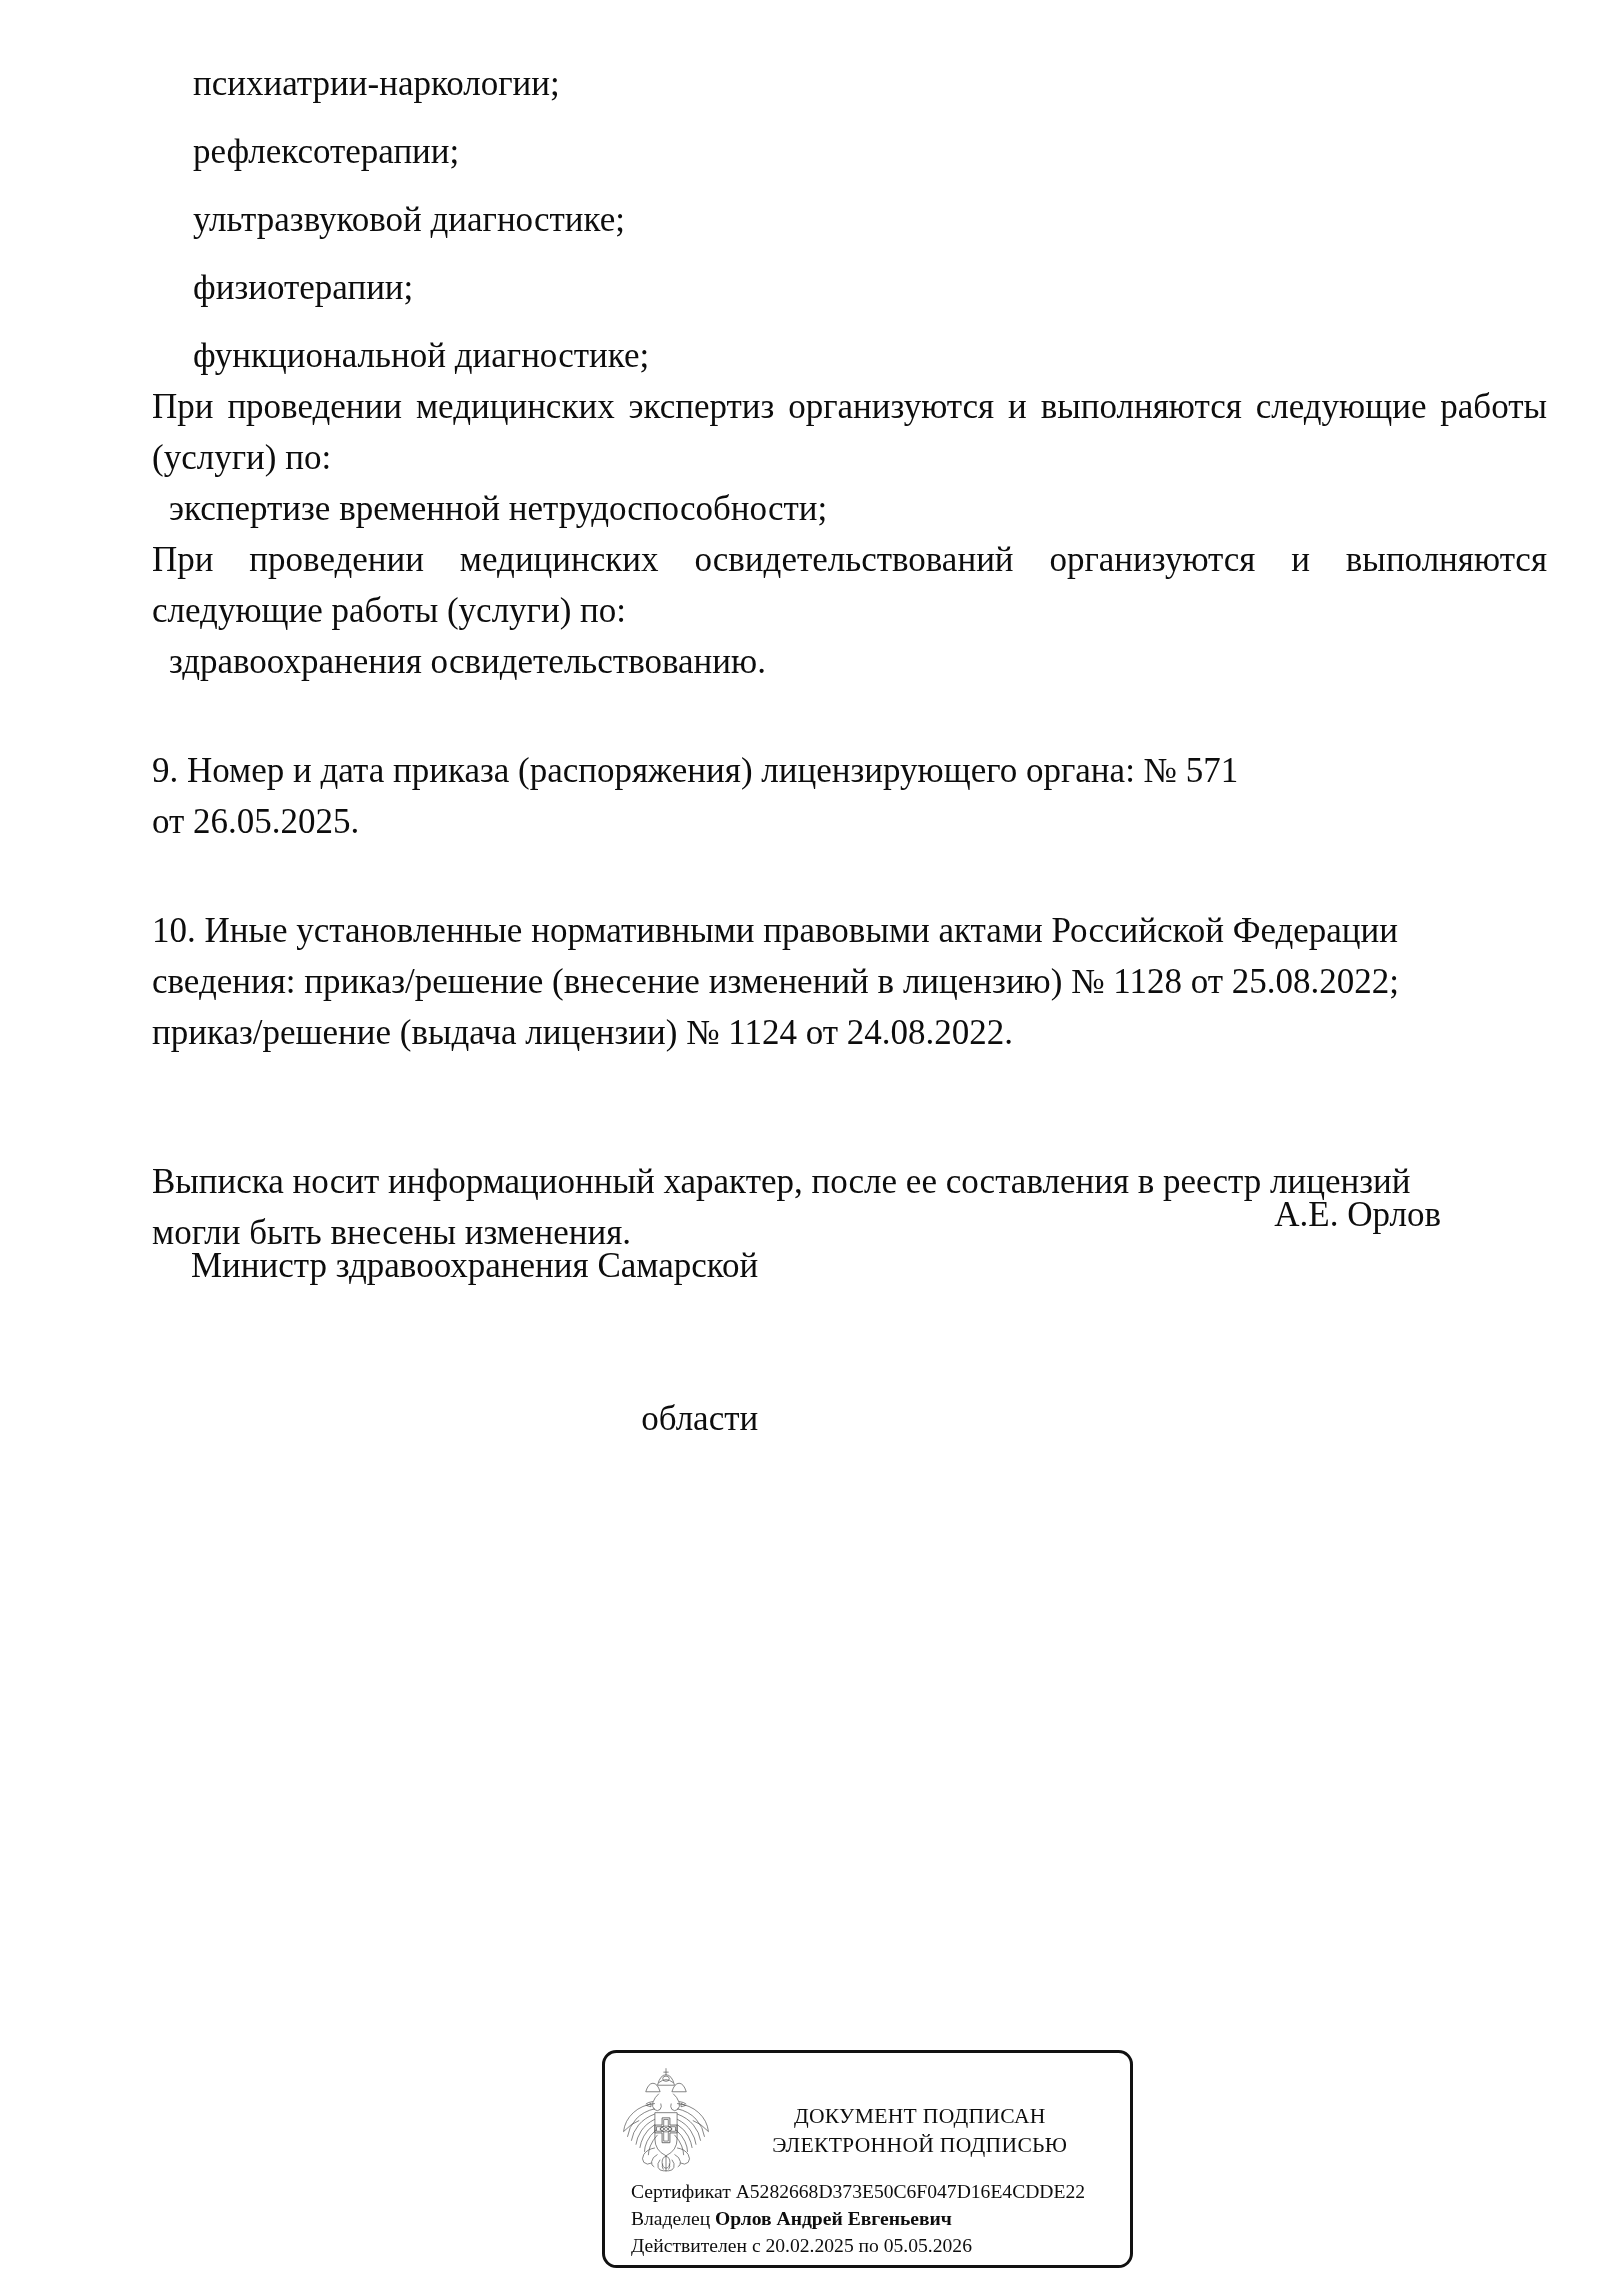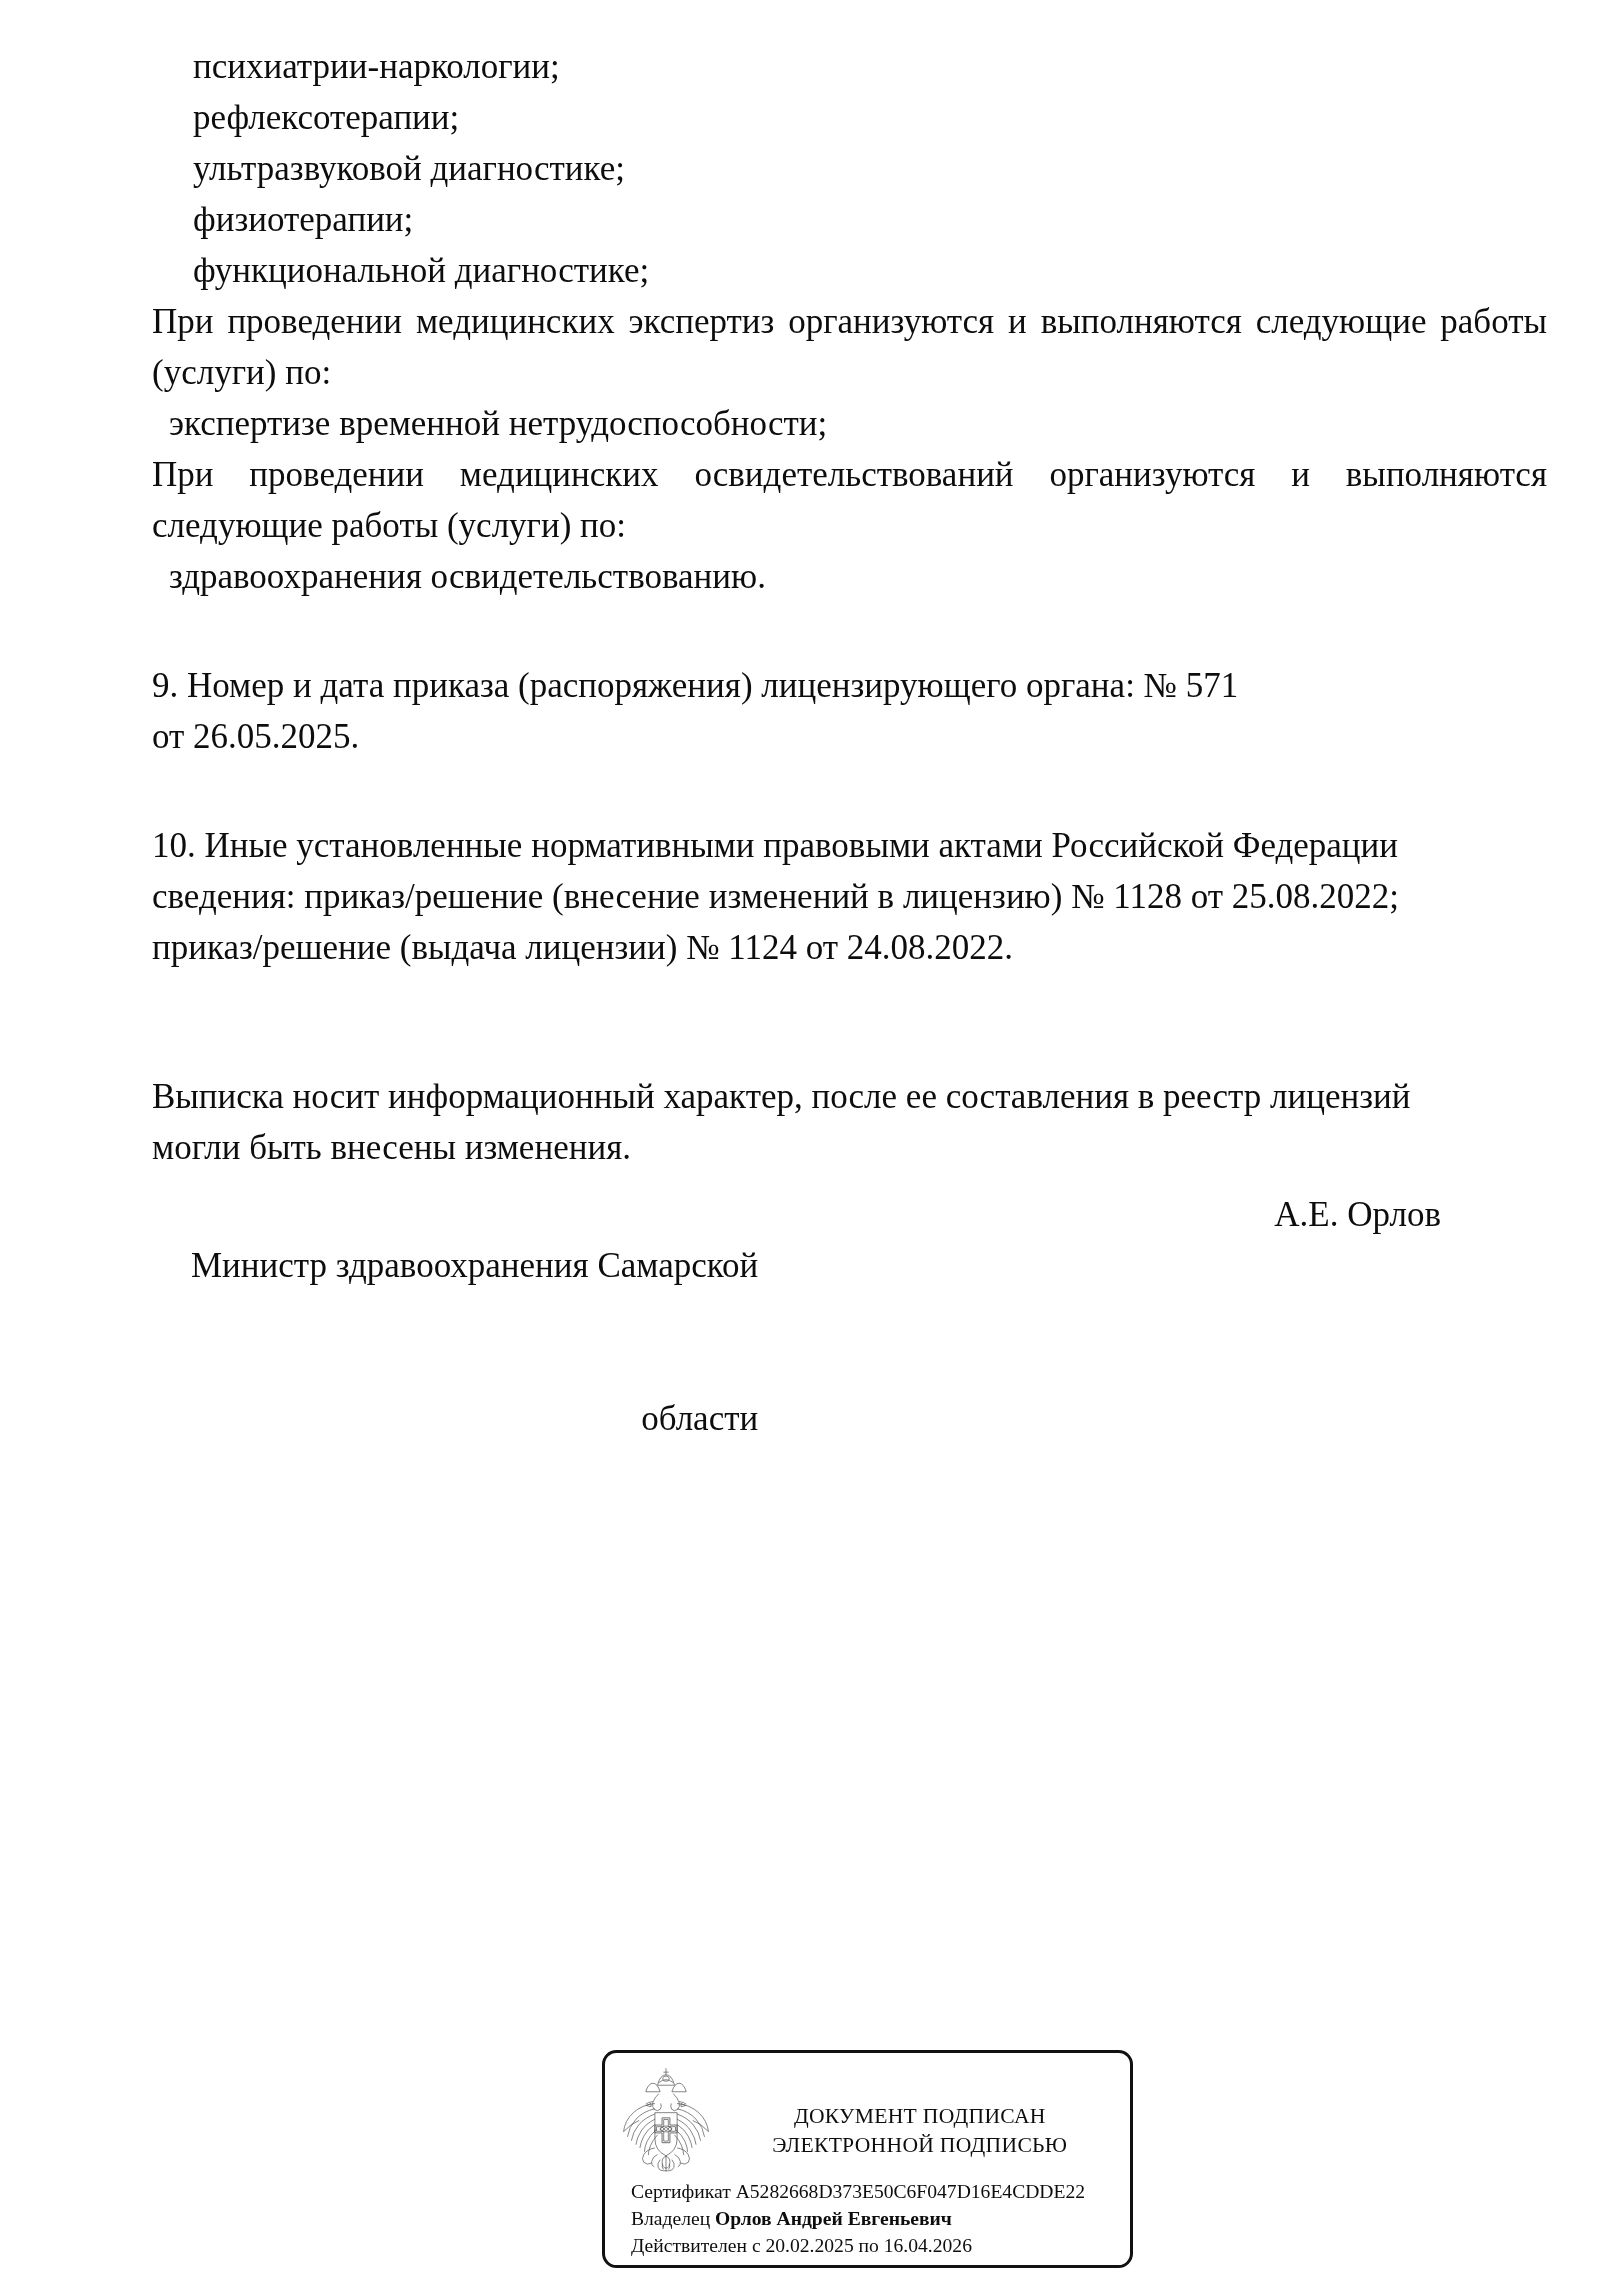--- a/index.html
+++ b/index.html
@@ -41,20 +41,21 @@
     white-space: pre;
   }
 
   
   .svc-item {
     display: block;
     font-size: 35px;
     line-height: 51px;
     padding-left: 41px;
     white-space: pre;
+    margin-top: 17px;
   }
   .svc-item-sm {
     display: block;
     font-size: 35px;
     line-height: 51px;
     padding-left: 17px;
     white-space: pre;
   }
   .block-gap-lg { height: 58px; }
 
@@ -254,19 +255,19 @@
 
       <div class="stamp-heading">
         <span class="hl">ДОКУМЕНТ ПОДПИСАН</span>
         <span class="hl">ЭЛЕКТРОННОЙ ПОДПИСЬЮ</span>
       </div>
     </div>
 
     <div class="stamp-lines">
       <span class="sl"><span>Сертификат </span><span>A5282668D373E50C6F047D16E4CDDE22</span></span>
       <span class="sl"><span>Владелец </span><b>Орлов Андрей Евгеньевич</b></span>
-      <span class="sl"><span>Действителен с </span><span>20.02.2025</span><span> по </span><span>16.04.2026</span></span>
+      <span class="sl"><span>Действителен с </span><span>20.02.2025</span><span> по </span><span>05.05.2026</span></span>
     </div>
 
   </div>
 
 </div>
 
 
 </body></html>

